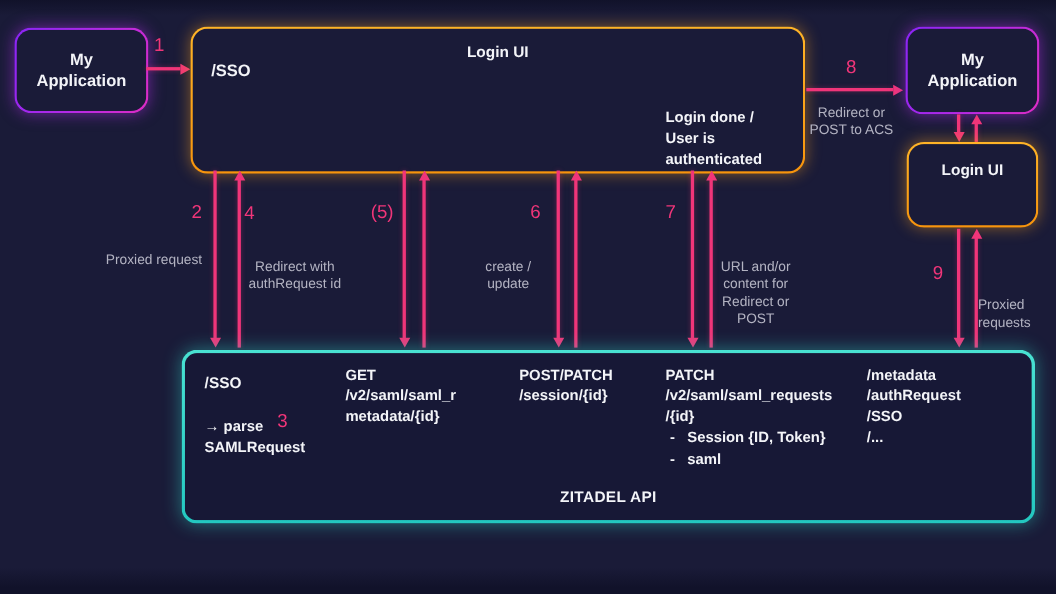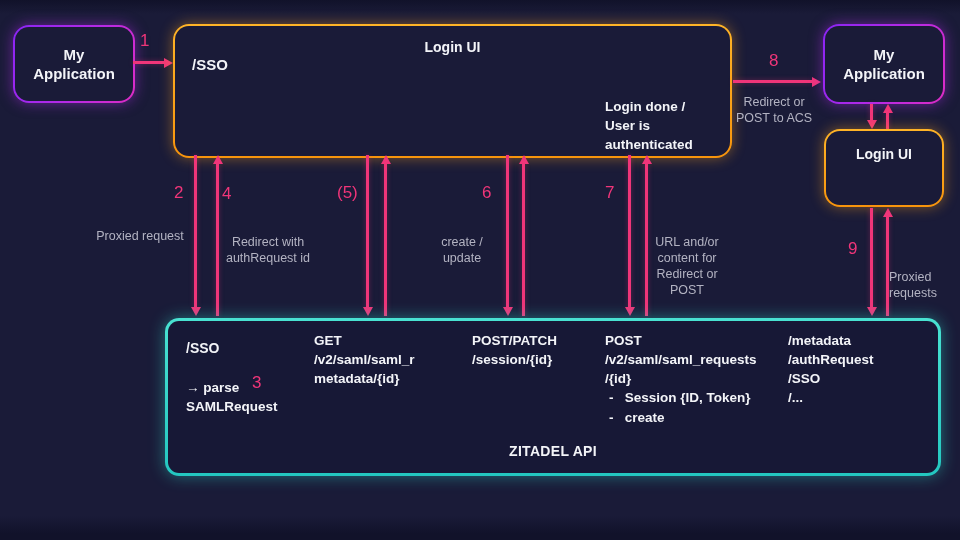--- a/index.html
+++ b/index.html
@@ -137,25 +137,25 @@
       <div>/v2/saml/saml_r</div>
       <div>metadata/{id}</div>
     </div>
 
     <div class="z-col" style="left:304px;top:10px;">
       <div>POST/PATCH</div>
       <div>/session/{id}</div>
     </div>
 
     <div class="z-col" style="left:437px;top:10px;">
-      <div>POST</div>
+      <div>PATCH</div>
       <div>/v2/saml/saml_requests</div>
       <div>/{id}</div>
       <div class="bullet">-   Session {ID, Token}</div>
-      <div class="bullet">-   create</div>
+      <div class="bullet">-   saml</div>
     </div>
 
     <div class="z-col" style="left:620px;top:10px;">
       <div>/metadata</div>
       <div>/authRequest</div>
       <div>/SSO</div>
       <div>/...</div>
     </div>
 
     <div class="z-title">ZITADEL API</div>

